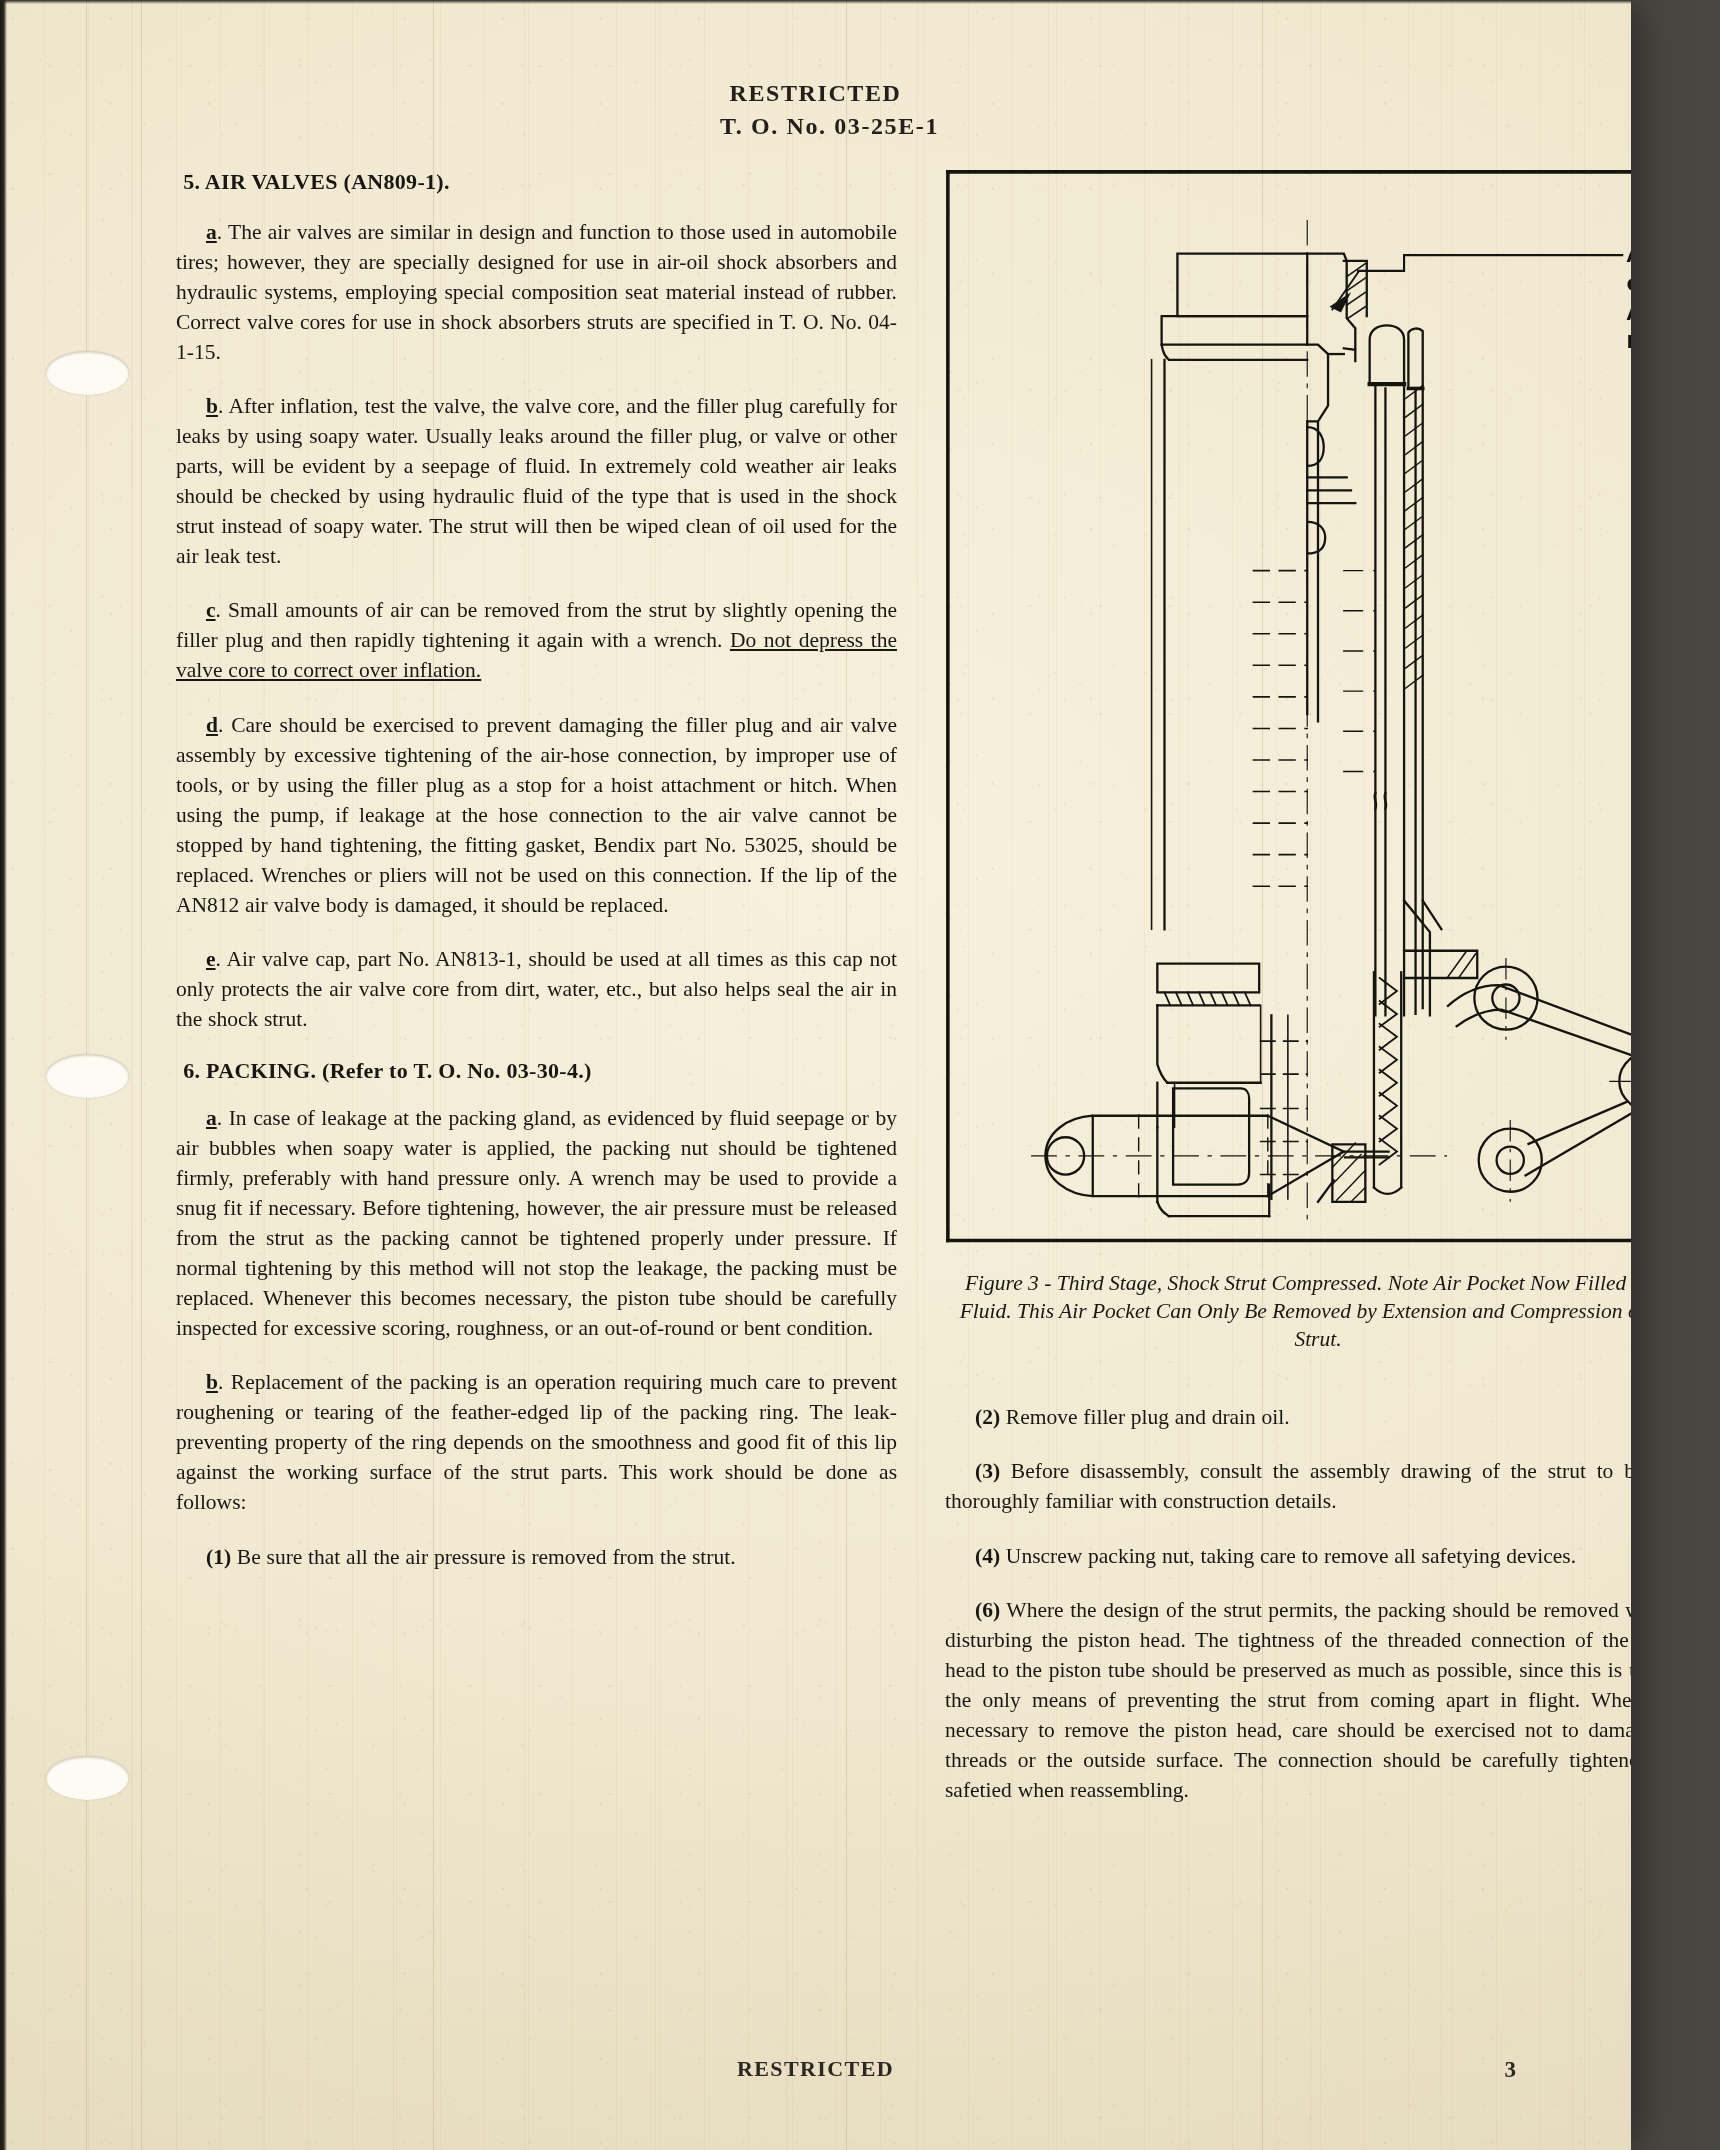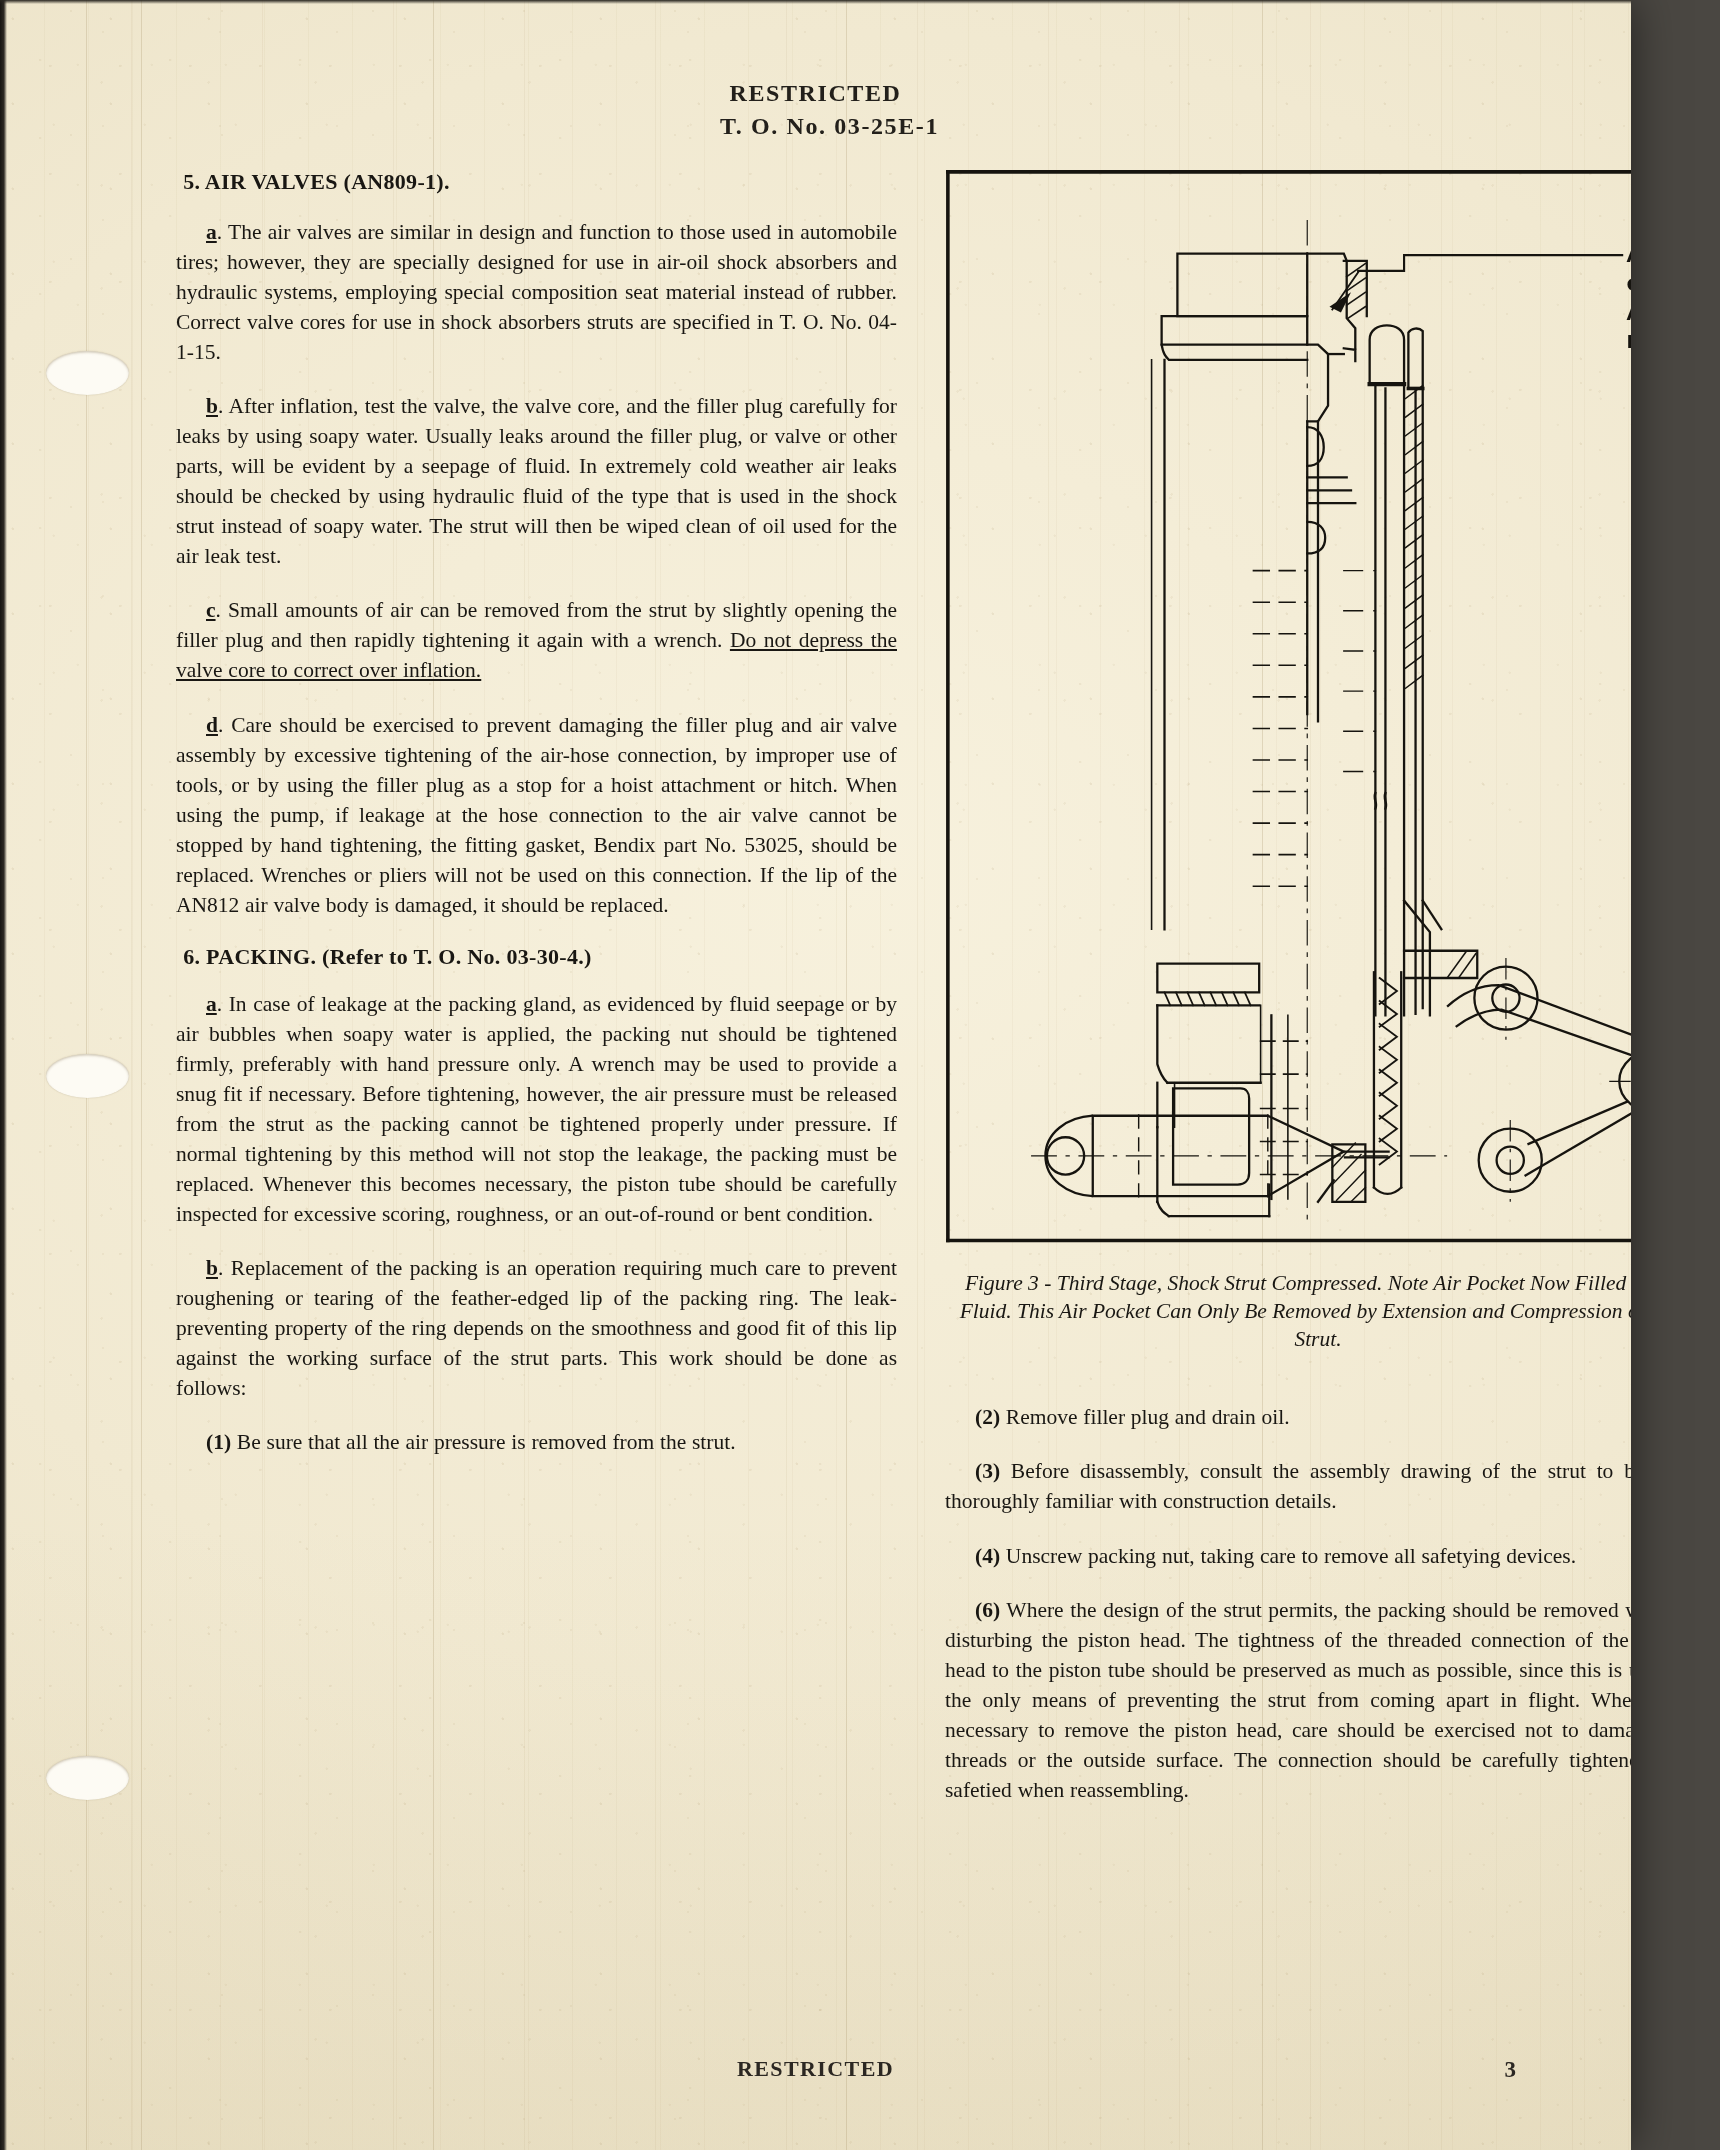--- a/index.html
+++ b/index.html
@@ -211,20 +211,21 @@
     <h2 class="sec-head">5.  AIR VALVES (AN809-1).</h2>
 
     <p class="body"><span class="lbl">a</span><span>. The air valves are similar in design and function to those used in automobile tires; however, they are specially designed for use in air-oil shock absorbers and hydraulic systems, employing special composition seat material instead of rubber. Correct valve cores for use in shock absorbers struts are specified in T. O. No. 04-1-15.</span></p>
 
     <p class="body"><span class="lbl">b</span><span>. After inflation, test the valve, the valve core, and the filler plug carefully for leaks by using soapy water. Usually leaks around the filler plug, or valve or other parts, will be evident by a seepage of fluid. In extremely cold weather air leaks should be checked by using hydraulic fluid of the type that is used in the shock strut instead of soapy water. The strut will then be wiped clean of oil used for the air leak test.</span></p>
 
     <p class="body"><span class="lbl">c</span><span>. Small amounts of air can be removed from the strut by slightly opening the filler plug and then rapidly tightening it again with a wrench. </span><span class="u">Do not depress the valve core to correct over inflation.</span></p>
 
     <p class="body"><span class="lbl">d</span><span>. Care should be exercised to prevent damaging the filler plug and air valve assembly by excessive tightening of the air-hose connection, by improper use of tools, or by using the filler plug as a stop for a hoist attachment or hitch. When using the pump, if leakage at the hose connection to the air valve cannot be stopped by hand tightening, the fitting gasket, Bendix part No. 53025, should be replaced. Wrenches or pliers will not be used on this connection. If the lip of the AN812 air valve body is damaged, it should be replaced.</span></p>
 
+    <p class="body"><span class="lbl">e</span><span>. Air valve cap, part No. AN813-1, should be used at all times as this cap not only protects the air valve core from dirt, water, etc., but also helps seal the air in the shock strut.</span></p>
 
     <h2 class="sec-head packing">6.  PACKING.  (Refer to T. O. No. 03-30-4.)</h2>
 
     <p class="body"><span class="lbl">a</span><span>. In case of leakage at the packing gland, as evidenced by fluid seepage or by air bubbles when soapy water is applied, the packing nut should be tightened firmly, preferably with hand pressure only. A wrench may be used to provide a snug fit if necessary. Before tightening, however, the air pressure must be released from the strut as the packing cannot be tightened properly under pressure. If normal tightening by this method will not stop the leakage, the packing must be replaced. Whenever this becomes necessary, the piston tube should be carefully inspected for excessive scoring, roughness, or an out-of-round or bent condition.</span></p>
 
     <p class="body"><span class="lbl">b</span><span>. Replacement of the packing is an operation requiring much care to prevent roughening or tearing of the feather-edged lip of the packing ring. The leak-preventing property of the ring depends on the smoothness and good fit of this lip against the working surface of the strut parts. This work should be done as follows:</span></p>
 
     <p class="body"><span class="num">(1)</span><span> Be sure that all the air pressure is removed from the strut.</span></p>
   </div>
 

